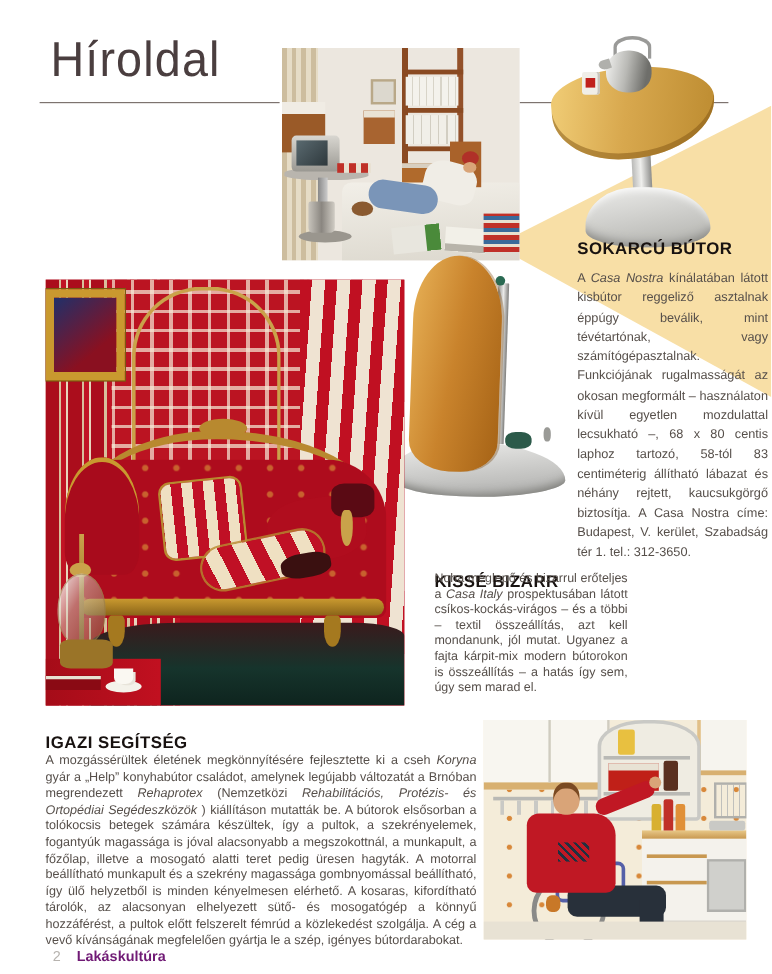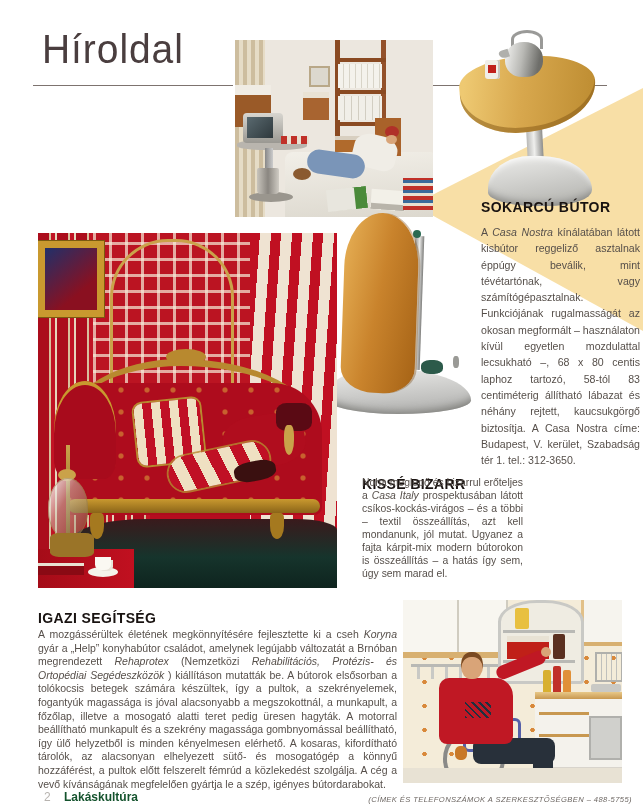--- a/index.html
+++ b/index.html
@@ -18,21 +18,21 @@
             letter-spacing:.4px;z-index:5;}
   .bodycol{position:absolute;color:#564f4a;text-align:justify;z-index:5;}
   .col-sokarcu{left:481px;top:224px;width:159px;font-size:10.6px;line-height:16.3px;}
   .col-kisse{left:362px;top:476px;width:161px;font-size:10.4px;line-height:13px;}
   .col-igazi{left:38px;top:628px;width:359px;font-size:10.5px;line-height:13.6px;}
   .it{font-style:italic;}
   
   .photo{position:absolute;overflow:hidden;z-index:2;}
   
   .folio-num{position:absolute;left:44px;top:790px;font-size:12px;color:#b7b3af;z-index:5;}
-  .folio-mag{position:absolute;left:64px;top:790px;font-size:12px;font-weight:bold;color:#14532d;z-index:5;}
+  .folio-mag{position:absolute;left:64px;top:790px;font-size:12px;font-weight:bold;color:#701a75;z-index:5;}
   .credit{position:absolute;left:250px;top:795px;width:382px;text-align:right;
           font-size:7.6px;font-style:italic;color:#6d6763;letter-spacing:.4px;z-index:5;}
 </style>
 </head>
 <body>
 
 <div class="page">
 
   <div class="masthead">Híroldal</div>
   <div class="rule" style="left:33px;width:200px;"></div>
@@ -161,15 +161,14 @@
   <div class="bodycol col-sokarcu"><span>A </span><span class="it">Casa Nostra</span><span> kínálatában látott kisbútor reggeliző asztalnak éppúgy beválik, mint tévétartónak, vagy számítógépasztalnak. Funkciójának rugalmasságát az okosan megformált – használaton kívül egyetlen mozdulattal lecsukható –, 68 x 80 centis laphoz tartozó, 58-tól 83 centiméterig állítható lábazat és néhány rejtett, kaucsukgörgő biztosítja. A Casa Nostra címe: Budapest, V. kerület, Szabadság tér 1. tel.: 312-3650.</span></div>
 
   <div class="headline" style="left:362px;top:476px;">KISSÉ BIZARR</div>
   <div class="bodycol col-kisse"><span>Noha meglepő és bizarrul erőteljes a </span><span class="it">Casa Italy</span><span> prospektusában látott csíkos-kockás-virágos – és a többi – textil összeállítás, azt kell mondanunk, jól mutat. Ugyanez a fajta kárpit-mix modern bútorokon is összeállítás – a hatás így sem, úgy sem marad el.</span></div>
 
   <div class="headline" style="left:38px;top:610px;width:359px;text-align:left;">IGAZI SEGÍTSÉG</div>
   <div class="bodycol col-igazi"><span>A mozgássérültek életének megkönnyítésére fejlesztette ki a cseh </span><span class="it">Koryna</span><span> gyár a „Help” konyhabútor családot, amelynek legújabb változatát a Brnóban megrendezett </span><span class="it">Rehaprotex</span><span> (Nemzetközi </span><span class="it">Rehabilitációs, Protézis- és Ortopédiai Segédeszközök</span><span> ) kiállításon mutatták be. A bútorok elsősorban a tolókocsis betegek számára készültek, így a pultok, a szekrényelemek, fogantyúk magassága is jóval alacsonyabb a megszokottnál, a munkapult, a főzőlap, illetve a mosogató alatti teret pedig üresen hagyták. A motorral beállítható munkapult és a szekrény magassága gombnyomással beállítható, így ülő helyzetből is minden kényelmesen elérhető. A kosaras, kifordítható tárolók, az alacsonyan elhelyezett sütő- és mosogatógép a könnyű hozzáférést, a pultok előtt felszerelt fémrúd a közlekedést szolgálja. A cég a vevő kívánságának megfelelően gyártja le a szép, igényes bútordarabokat.</span></div>
 
   <div class="folio-num">2</div>
   <div class="folio-mag">Lakáskultúra</div>
-  <div class="credit">(CÍMEK ÉS TELEFONSZÁMOK A SZERKESZTŐSÉGBEN – 488-5755)</div>
 
 </div>
 
 </body></html>

